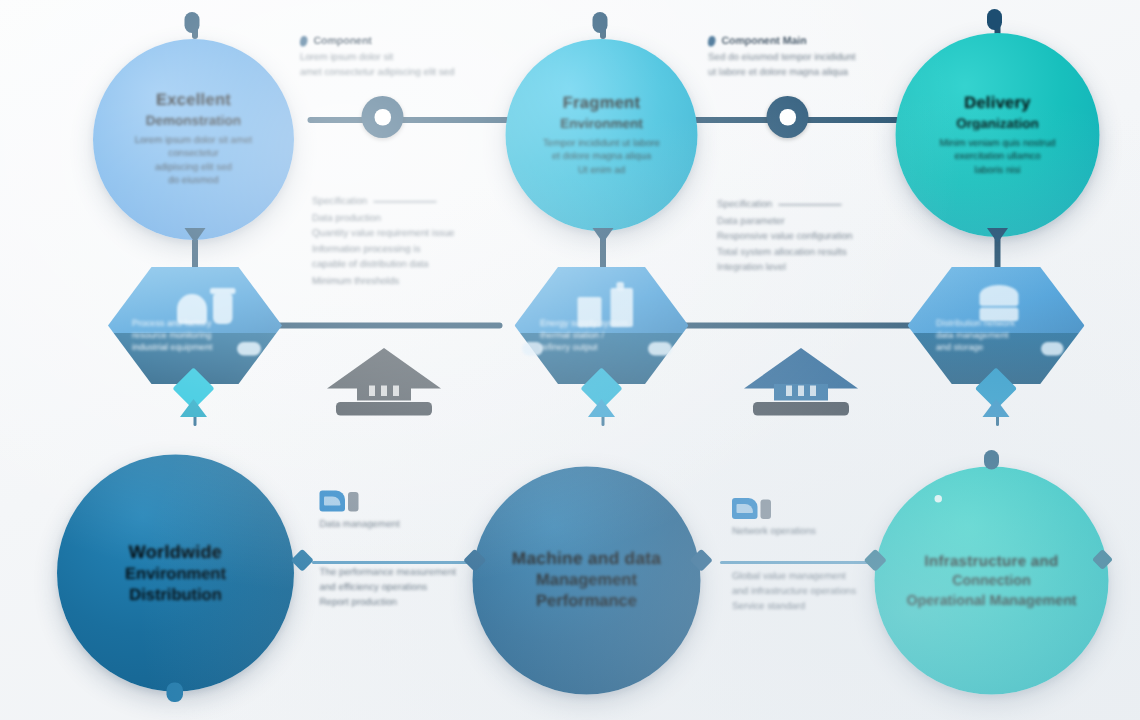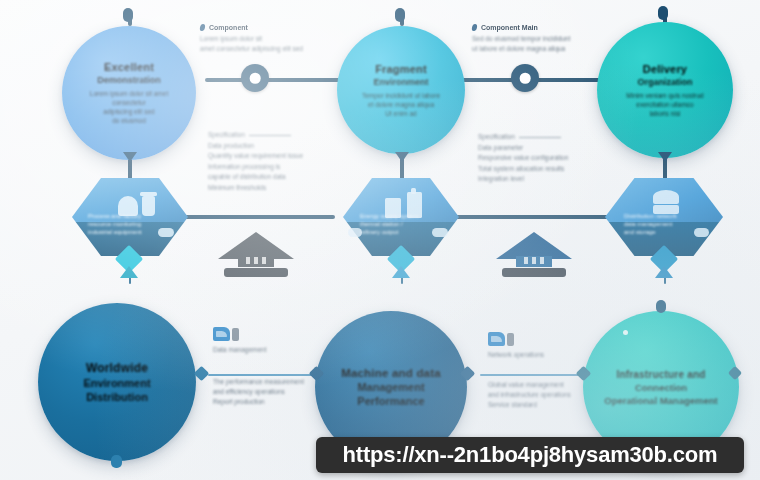--- a/index.html
+++ b/index.html
@@ -549,17 +549,14 @@
         <div class="gl"></div>
         <div class="blk2"></div>
     </div>
     <div class="c-line" style="margin-top:3px;">Network operations</div>
     <div style="height:20px;"></div>
     <div class="c-line">Global value management</div>
     <div class="c-line">and infrastructure operations</div>
     <div class="c-line">Service standard</div>
   </div>
 
-  <div id="watermark">
-    <span class="wm-text">https://xn--2n1bo4pj8hysam30b.com</span>
-  </div>
 
 </div>
 
 </body></html>

